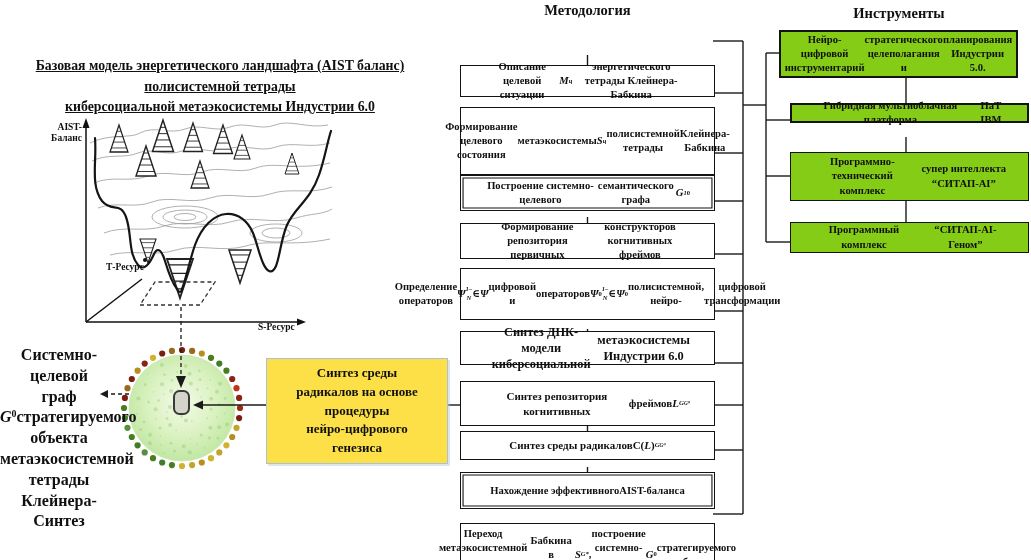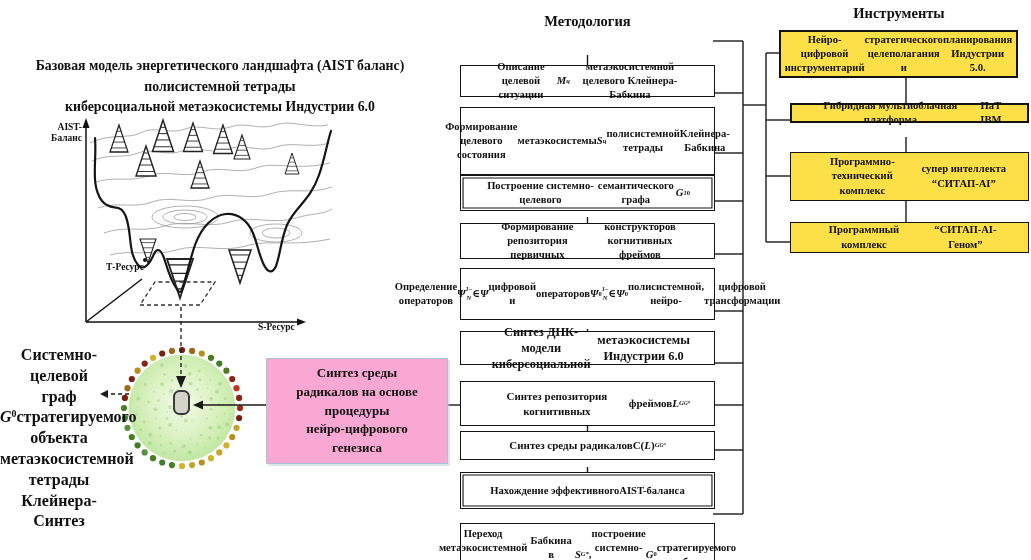--- a/index.html
+++ b/index.html
@@ -1,30 +1,30 @@
 <!DOCTYPE html>
 <html><head>
 <meta charset="utf-8">
 <style>
   html,body{margin:0;padding:0;background:#fff;}
   #canvas{position:relative;width:1031px;height:560px;background:#ffffff;overflow:hidden;
           font-family:"Liberation Serif","DejaVu Serif",serif;color:#101010;}
   .abs{position:absolute;}
   svg{display:block;}
   
-  .title{left:4px;top:56px;width:432px;text-align:center;font-weight:bold;font-size:13.8px;line-height:1.5;z-index:2;}
+  .title{left:4px;top:56px;width:432px;text-align:center;font-weight:bold;font-size:13.8px;line-height:1.5;z-index:2;text-decoration:underline;}
   .col-header{font-weight:bold;font-size:14.5px;text-align:center;z-index:2;}
   .mbox{left:460px;width:255px;background:#fff;border:1.6px solid #131313;box-sizing:border-box;
         display:flex;align-items:center;justify-content:center;text-align:center;
         font-weight:bold;font-size:10.6px;line-height:1.3;padding:2px 24px;z-index:2;margin-top:40px;}
-  .ibox{left:790px;width:239px;background:#fde047;border:1.6px solid #131313;box-sizing:border-box;
+  .ibox{left:790px;width:239px;background:#84cc16;border:1.6px solid #131313;box-sizing:border-box;
         display:flex;align-items:center;justify-content:center;text-align:center;
         font-weight:bold;font-size:10.6px;line-height:1.35;padding:2px 17px;z-index:2;}
   .caption{left:0px;top:345px;width:118px;text-align:center;font-weight:bold;font-size:16px;line-height:1.3;z-index:2;}
-  .synthbox{left:266px;top:358px;width:182px;height:106px;border:1px solid #a9c2d4;background:#f9a8d4;
+  .synthbox{left:266px;top:358px;width:182px;height:106px;border:1px solid #a9c2d4;background:#fde047;
             box-shadow:2px 2px 0 rgba(176,200,216,.45);box-sizing:border-box;display:flex;align-items:center;
             justify-content:center;text-align:center;font-weight:bold;font-size:13px;line-height:1.45;z-index:2;}
   .axis-label{font-weight:bold;font-size:9.5px;z-index:2;line-height:1.15;}
   
   .p-i{font-style:italic;}
   .p-sup{font-size:62%;vertical-align:0.5em;}
   .p-isub{font-size:62%;vertical-align:-0.45em;font-style:italic;}
   .p-subsup{font-size:48%;vertical-align:-0.05em;font-style:italic;}
 </style>
 </head>
@@ -271,28 +271,28 @@
       </g>
     <rect x="54" y="45" width="15" height="23" rx="5.5" fill="#d4d4cb" stroke="#3a3a3a" stroke-width="2"></rect>
   </svg>
 
   <div class="abs caption"><span>Системно-целевой</span><br><span>граф</span><br><span class="p-i">G</span><span class="p-sup">0</span><span>стратегируемого</span><br><span>объекта</span><br><span>метаэкосистемной</span><br><span>тетрады Клейнера-</span><br><span>Синтез</span></div>
 
   <div class="abs synthbox">
     <div><span>Синтез среды</span><br><span>радикалов на основе</span><br><span>процедуры</span><br><span>нейро-цифрового</span><br><span>генезиса</span></div>
   </div>
 
-  <div class="abs col-header" style="left:460px;top:13px;width:255px;">Методология</div>
+  <div class="abs col-header" style="left:460px;top:2px;width:255px;">Методология</div>
 
   <div class="abs mbox" style="top:25px;height:32px;">
       <span>Описание целевой ситуации </span>
       <span class="p-i">M</span>
       <span class="p-isub">ц</span>
       <br>
-      <span>метаэкосистемной целевого Клейнера-Бабкина</span>
+      <span>энергетического тетрады Клейнера-Бабкина</span>
     </div>
   <div class="abs mbox" style="top:67px;height:68px;">
       <span>Формирование целевого состояния</span>
       <br>
       <span>метаэкосистемы </span>
       <span class="p-i">S</span>
       <span class="p-isub">ц</span>
       <span> полисистемной тетрады</span>
       <br>
       <span>Клейнера-Бабкина</span>

